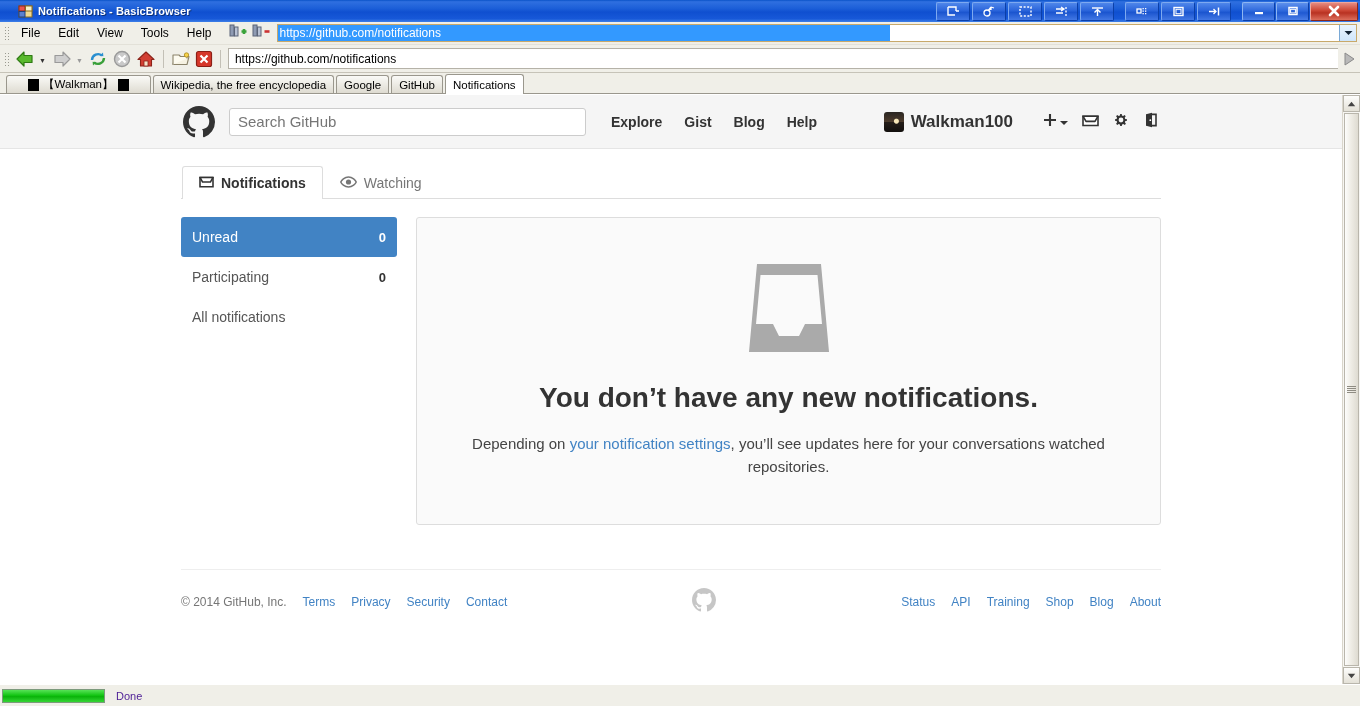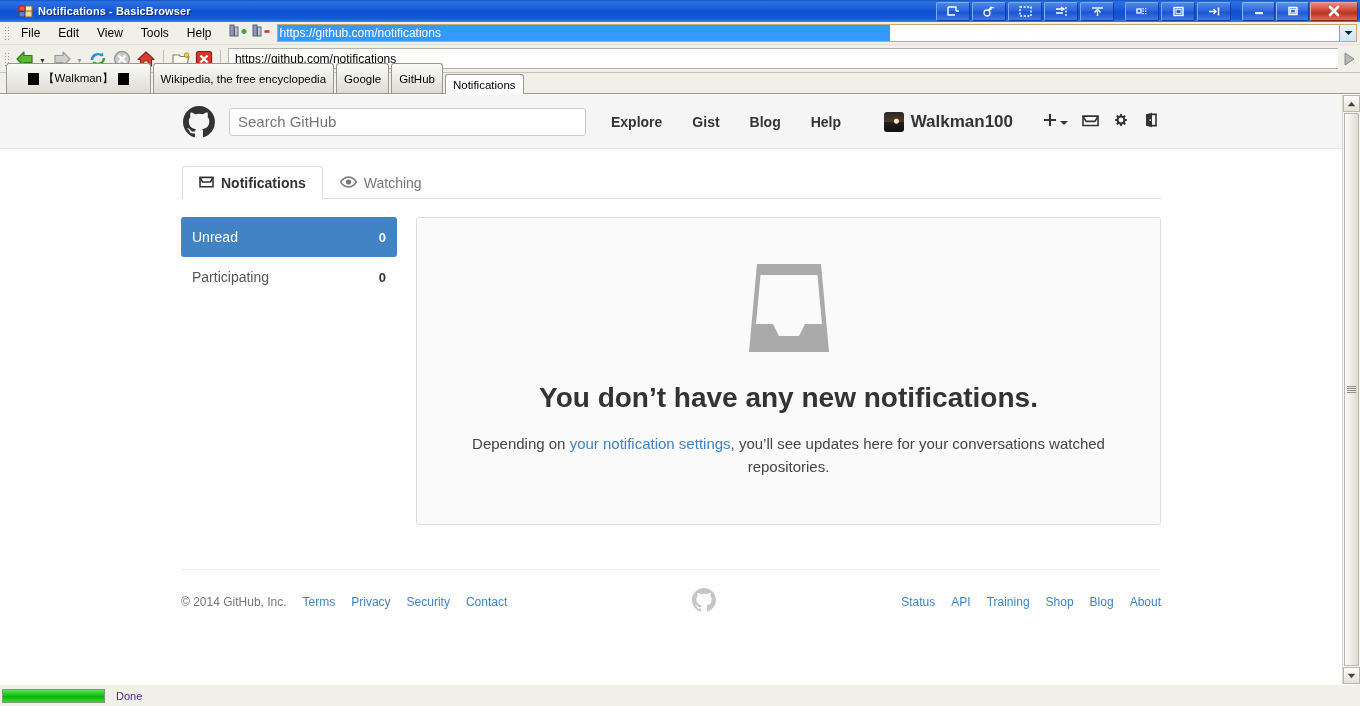--- a/index.html
+++ b/index.html
@@ -209,21 +209,21 @@
     height: 21px;
     background: #f0efe8;
     border-bottom: 1px solid #9a978d;
     display: flex;
     align-items: flex-end;
     padding-left: 6px;
     flex: 0 0 auto;
     box-sizing: border-box;
   }
   .btab {
-    height: 30px;
+    height: 18px;
     margin-right: 2px;
     padding: 0 7px;
     background: linear-gradient(to bottom, #fafaf7, #dedbd1);
     border: 1px solid #9a978d;
     border-bottom: none;
     border-radius: 3px 3px 0 0;
     font-size: 11.5px;
     color: #000;
     display: flex;
     align-items: center;
@@ -330,21 +330,21 @@
     color: #333;
     padding: 0 8px;
     box-sizing: border-box;
     font-family: "Liberation Sans", sans-serif;
     outline: none;
   }
   .gh-search::placeholder { color: #767676; opacity: 1; }
   .gh-nav {
     display: flex;
     align-items: center;
-    gap: 30px;
+    gap: 22px;
     margin-left: 25px;
     font-size: 14px;
     font-weight: bold;
     color: #333;
   }
   .gh-nav a { color: #333; text-decoration: none; }
   .gh-right {
     margin-left: auto;
     display: flex;
     align-items: center;
@@ -818,20 +818,24 @@
 
           <div class="gh-side">
             <div class="side-item active">
               <span>Unread</span>
               <span class="count">0</span>
             </div>
             <div class="side-item">
               <span>Participating</span>
               <span class="count">0</span>
             </div>
+            <div class="side-item">
+              <span>All notifications</span>
+              <span class="count"></span>
+            </div>
           </div>
 
           <div class="gh-main">
             <div class="blankslate">
               <div class="blank-icon">
                 <svg width="120" height="98" viewBox="0 0 120 98">
                   <path d="M20 94 L28 6 H92 L100 94 Z" fill="#aaa"></path>
                   <path d="M31.5 17 H88.5 L93 66 H76 L70 78 H50 L44 66 H27 Z" fill="#fafafa"></path>
                 </svg>
               </div>

